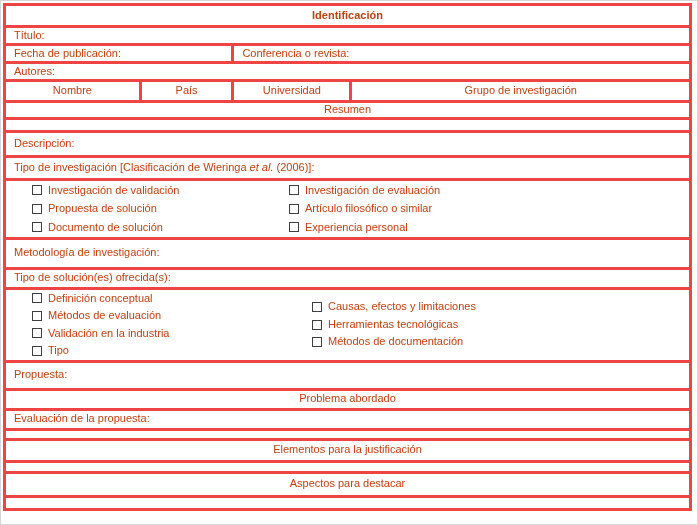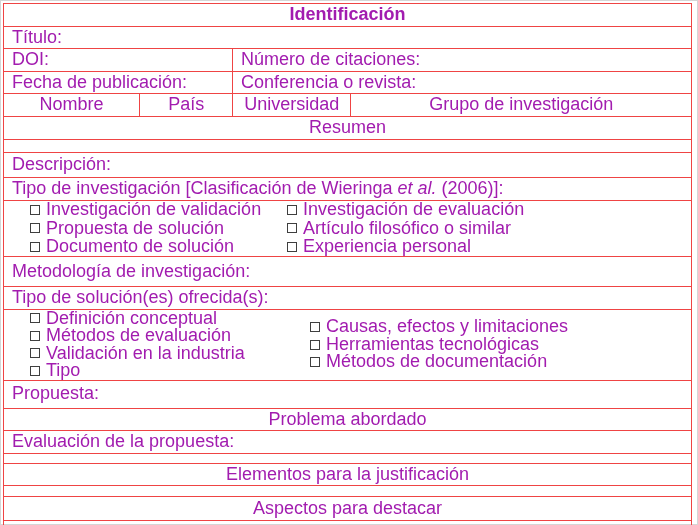--- a/index.html
+++ b/index.html
@@ -9,22 +9,22 @@
   }
   .frame{
     box-sizing:border-box;width:698px;height:525px;
     border:1px solid #d6d6d6;background:#ffffff;
     padding:2px 5px 3px 2px;
   }
   table.form{
     width:100%;border-collapse:collapse;table-layout:fixed;
   }
   table.form td{
-    border:1px solid #ef4444;
-    font-size:18px;line-height:1.2;color:#a21caf;
+    border:3px solid #ef4444;
+    font-size:11px;line-height:1.2;color:#c2410c;
     padding:0 8px;vertical-align:middle;
     overflow:hidden;white-space:nowrap;
   }
   td.center{text-align:center;padding:0 4px;}
   td.bold{font-weight:bold;}
   .italic{font-style:italic;}
   
   tr.h10{height:10px} tr.h11{height:11px} tr.h13{height:13px}
   tr.h17{height:17px} tr.h18{height:18px} tr.h20{height:20px}
   tr.h21{height:21px} tr.h22{height:22px} tr.h23{height:23px}
@@ -58,30 +58,29 @@
 
     <tbody>
         <tr class="h22">
       <td colspan="4" class="center bold">Identificación</td>
     </tr>
 
     <tr class="h18">
       <td colspan="4">Título:</td>
     </tr>
 
-    <tr class="h18">
-      <td colspan="2">DOI:</td>
-      <td colspan="2">Número de citaciones:</td>
-    </tr>
 
     <tr class="h18">
       <td colspan="2">Fecha de publicación:</td>
       <td colspan="2">Conferencia o revista:</td>
     </tr>
 
+    <tr class="h18">
+      <td colspan="4">Autores:</td>
+    </tr>
 
     <tr class="h21">
       <td class="center">Nombre</td>
       <td class="center">País</td>
       <td class="center">Universidad</td>
       <td class="center">Grupo de investigación</td>
     </tr>
 
     <tr class="h17">
       <td colspan="4" class="center">Resumen</td>

